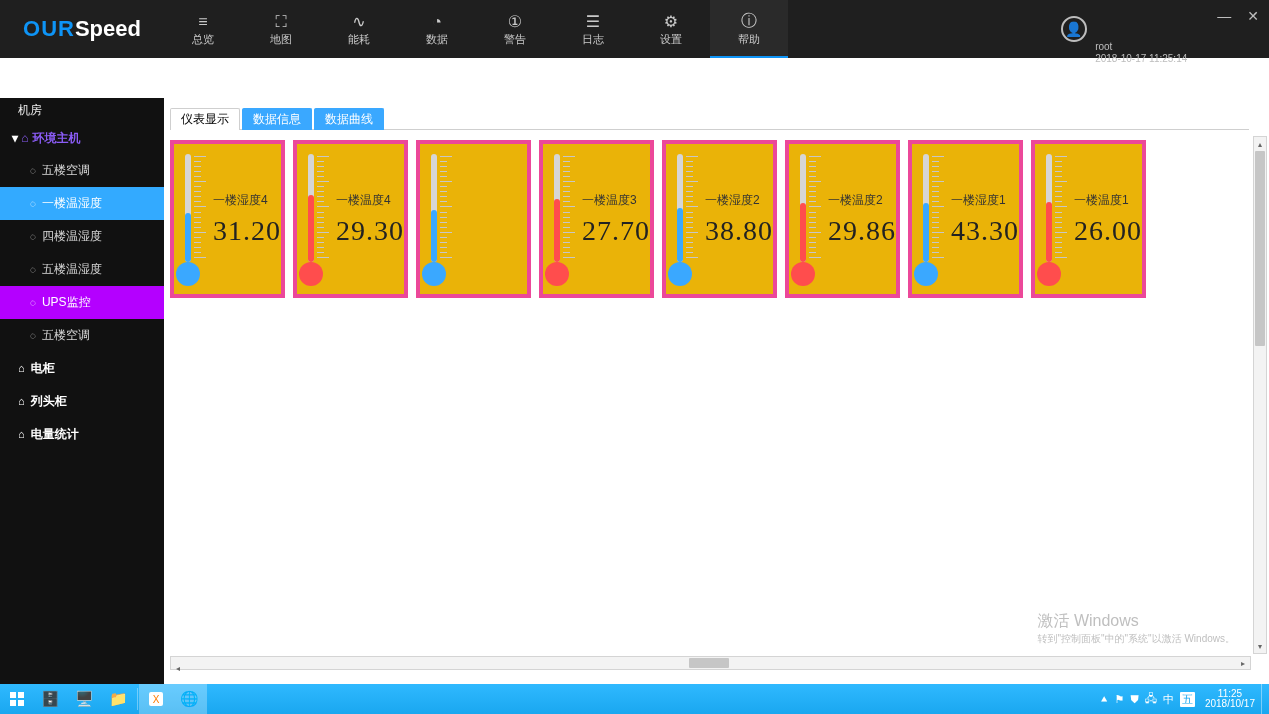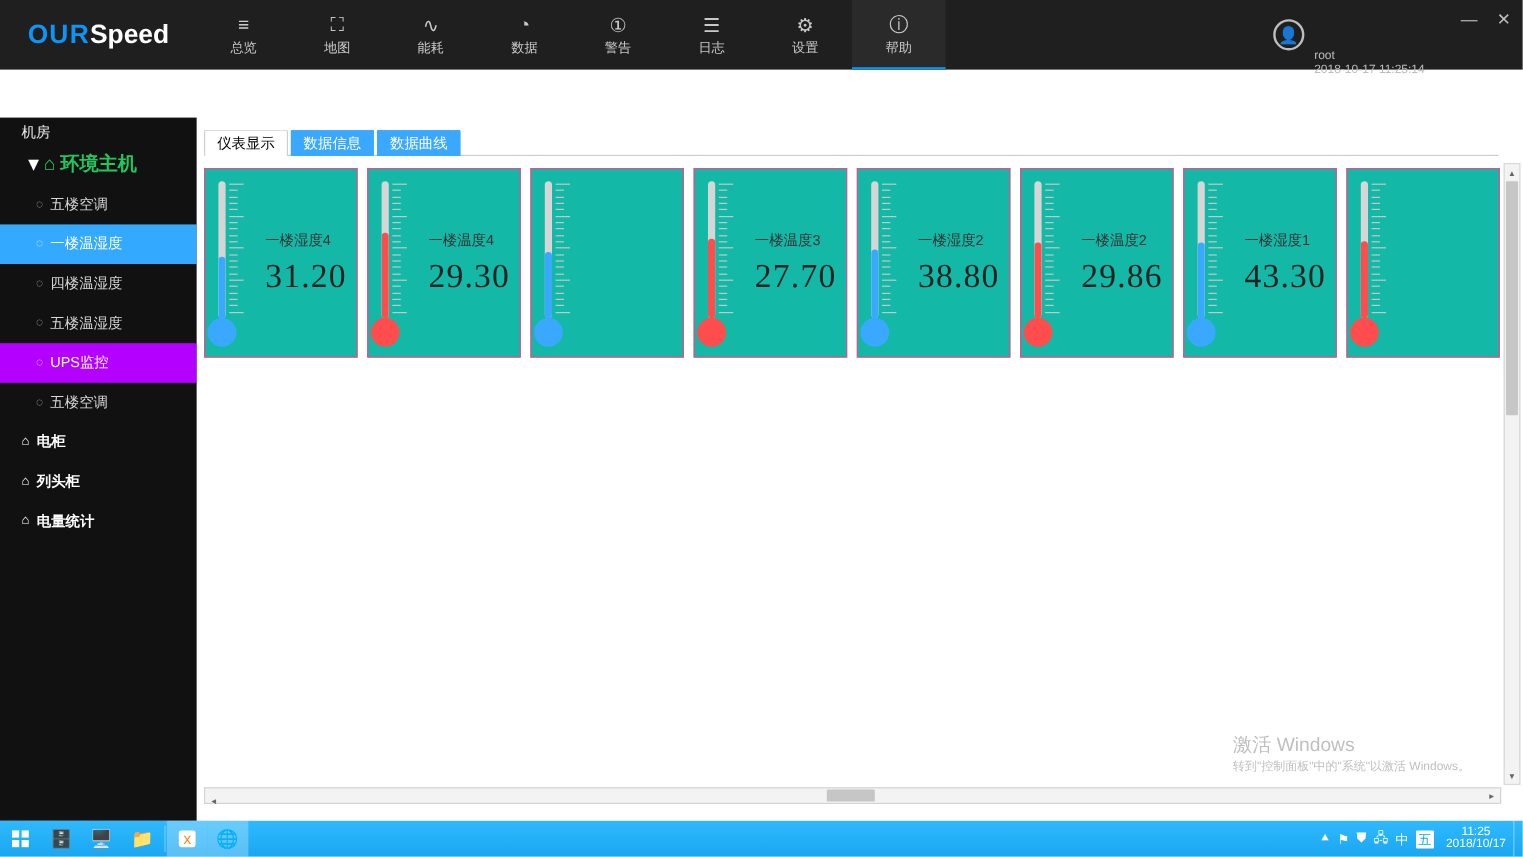--- a/index.html
+++ b/index.html
@@ -20,41 +20,41 @@
   .userbox { display:flex; align-items:center; gap:8px; padding-right:12px;}
   .avatar { width:26px; height:26px; border-radius:50%; border:2px solid #bdbdbd; display:flex; align-items:center; justify-content:center; color:#bdbdbd; font-size:14px;}
   .userbox .txt { display:flex; flex-direction:column; font-size:10px; color:#bdbdbd; line-height:1.2;margin-top:48px;}
   .winbtns { display:flex; align-items:flex-start; padding:8px 10px 0 18px; gap:16px; color:#bdbdbd; font-size:14px;}
   .winbtns span { cursor:pointer; }
 
   .body { flex:1; display:flex; min-height:0; }
   
   .sidebar { width:164px; background:#111; color:#d7d7d7; font-size:12px; overflow:hidden;}
   .sidebar .hdr { height:24px; line-height:24px; padding-left:18px; font-size:12px; color:#eaeaea;}
-  .sidebar .group { height:32px; line-height:32px; padding-left:24px; color:#22c55e; font-size:16px; font-weight:600; cursor:pointer;}
+  .sidebar .group { height:32px; line-height:32px; padding-left:12px; color:#8b5cf6; font-size:12px; font-weight:600; cursor:pointer;}
   .sidebar .group::before { content:"▾ "; color:#fff; }
   .sidebar .group .hic { margin-right:4px; }
   .sidebar .leaf { height:33px; line-height:33px; padding-left:30px; color:#d7d7d7; cursor:pointer; display:flex; align-items:center; gap:6px;}
   .sidebar .leaf .dot { font-size:10px; }
   .sidebar .leaf.sel-blue { background:#33aaff; color:#fff; }
   .sidebar .leaf.sel-purple { background:#b400ff; color:#fff; }
   .sidebar .group2 { height:33px; line-height:33px; padding-left:18px; color:#fff; font-size:12px; font-weight:600; cursor:pointer; display:flex; align-items:center; gap:6px;}
   .sidebar .group2 .hic { font-size:11px; }
 
   
   .main { flex:1; display:flex; flex-direction:column; background:#fff; min-width:0;}
   .tabs { height:24px; display:flex; align-items:flex-end; padding-left:6px; margin-top:8px; position:relative;}
   .tabs::after{content:"";position:absolute;left:6px;right:20px;bottom:0;height:1px;background:#cfcfcf;}
   .tab { height:22px; line-height:20px; padding:0 10px; font-size:12px; border:1px solid #cfcfcf; border-bottom:none; border-radius:2px 2px 0 0; margin-right:2px; cursor:pointer; position:relative; z-index:1; background:#fff;}
   .tab.inactive { background:#3aa8ff; color:#fff; border-color:#3aa8ff;}
   .tab.active { background:#fff; color:#000;}
   .content-wrap { flex:1; position:relative; overflow:hidden;}
   .content { position:absolute; inset:6px 18px 30px 6px; overflow:auto; }
   .cards { display:flex; flex-wrap:wrap; gap:8px; padding:4px 0 0 0;}
-  .card { width:128px; height:158px; border:1px solid #ec4899; background:#14b8a6; position:relative; display:flex;}
+  .card { width:115px; height:158px; border:4px solid #ec4899; background:#eab308; position:relative; display:flex;}
   .thermo-col { width:48px; position:relative;}
   .scale { position:absolute; top:10px; bottom:34px; left:20px; width:14px; display:flex; flex-direction:column;}
   .scale .line { flex:1; display:flex; align-items:center;}
   .scale .line::before{content:"";display:block;height:1px;background:#c7c7c7;}
   .scale .line.major::before{width:12px;}
   .scale .line:not(.major)::before{width:7px;}
   .tube { position:absolute; left:11px; top:10px; bottom:32px; width:6px; background:#d6d6d6; border-radius:3px; overflow:hidden;}
   .fill { position:absolute; left:0; right:0; bottom:0; border-radius:3px 3px 0 0;}
   .bulb { position:absolute; left:2px; bottom:8px; width:24px; height:24px; border-radius:50%;}
   .blue .fill,.blue .bulb{ background:#3aa8ff;}
@@ -68,21 +68,21 @@
   .vscroll .btn { height:14px; background:#f3f3f3; display:flex; align-items:center; justify-content:center; font-size:8px; color:#666; cursor:pointer;}
   .vscroll .track { position:absolute; top:14px; bottom:14px; left:0; right:0;}
   .vscroll .thumb { position:absolute; left:1px; right:1px; top:0; height:40%; background:#c6c6c6; border-radius:1px;}
   .vscroll .btn.bottom { position:absolute; bottom:0; left:0; right:0;}
   .hscroll { position:absolute; left:6px; right:18px; bottom:14px; height:14px; border:1px solid #d4d4d4; background:#f3f3f3;}
   .hscroll .btn { width:14px; height:100%; display:inline-flex; align-items:center; justify-content:center; font-size:8px; color:#666; cursor:pointer;}
   .hscroll .btn.right{ position:absolute; right:0; top:0; bottom:0;}
   .hscroll .thumb { position:absolute; top:1px; bottom:1px; left:48%; width:40px; background:#c6c6c6; border-radius:1px;}
 
   
-  .watermark { position:absolute; right:44px; bottom:38px; text-align:left; color:#bfbfbf; pointer-events:none;}
+  .watermark { position:absolute; right:34px; bottom:38px; text-align:left; color:#bfbfbf; pointer-events:none;}
   .watermark .t1 { font-size:16px; }
   .watermark .t2 { font-size:10px; }
 
   
   .taskbar { height:30px; background:linear-gradient(#2fb9ff,#1aa7f0); display:flex; align-items:stretch; color:#fff; font-size:11px;}
   .taskbar .tb { width:34px; display:flex; align-items:center; justify-content:center; font-size:15px; cursor:pointer;}
   .taskbar .tb.active { background:rgba(255,255,255,0.28);}
   .taskbar .sep { width:1px; background:rgba(255,255,255,0.35); margin:4px 1px;}
   .taskbar .spacer { flex:1;}
   .taskbar .tray { display:flex; align-items:center; gap:6px; padding:0 4px;}
@@ -469,20 +469,24 @@
                     <div class="line"></div>
                     <div class="line"></div>
                     <div class="line major"></div>
                     <div class="line"></div>
                     <div class="line"></div>
                     <div class="line"></div>
                     <div class="line"></div>
                     <div class="line major"></div>
                   </div>
                   <div class="bulb"></div>
+                </div>
+                <div class="info-col">
+                  <div class="name">一楼温度1</div>
+                  <div class="val">26.00</div>
                 </div>
               </div>
             </div>
         </div>
         <div class="vscroll">
           <div class="btn">▴</div>
           <div class="track">
               <div class="thumb"></div>
             </div>
           <div class="btn bottom">▾</div>

